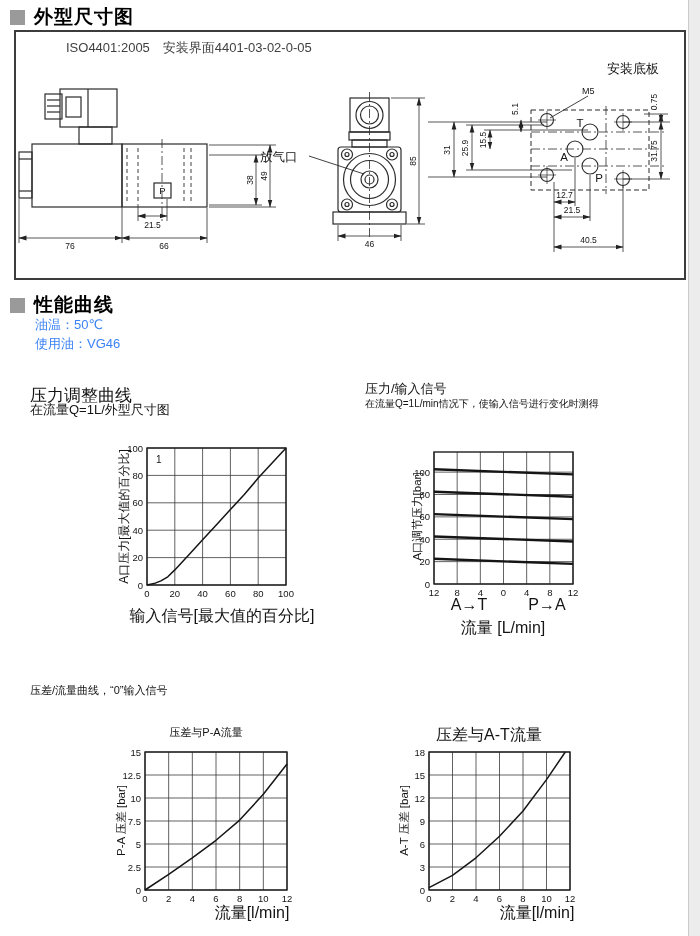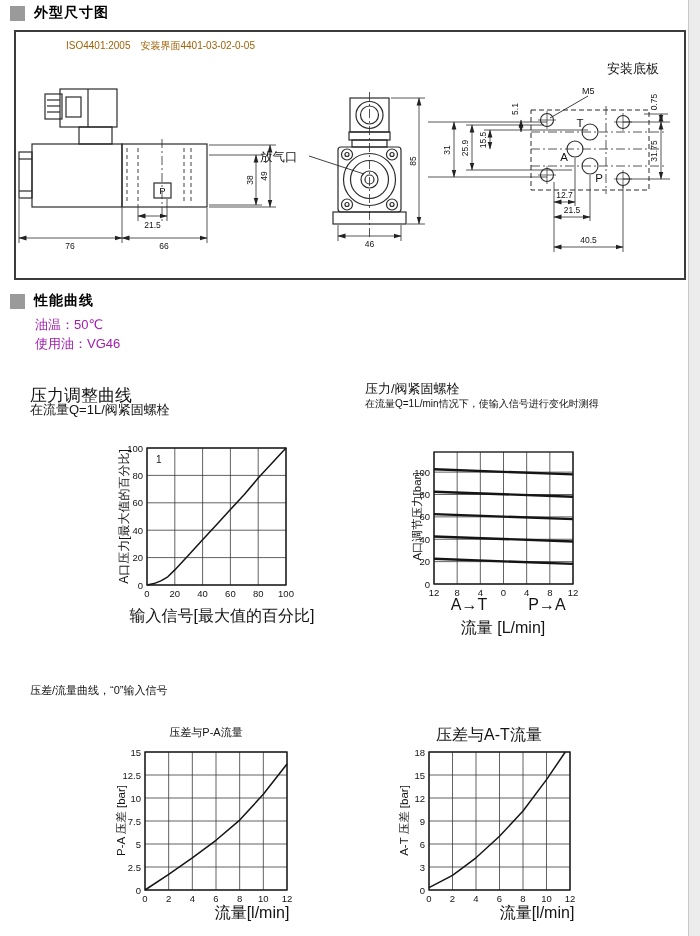--- a/index.html
+++ b/index.html
@@ -1,29 +1,29 @@
 <!DOCTYPE html>
 <html><head>
 <meta charset="utf-8">
 <style>
   html,body{margin:0;padding:0}
   body{width:700px;height:936px;background:#fff;position:relative;overflow:hidden;
        font-family:"Liberation Sans","DejaVu Sans",sans-serif;color:#111;}
   .abs{position:absolute}
   .sec-head{position:absolute;display:flex;align-items:center;gap:9px}
   .sq{width:15px;height:15px;background:#9a9a9a}
-  .sec-title{font-size:14px;font-weight:bold;letter-spacing:1px;color:#000}
+  .sec-title{font-size:19px;font-weight:bold;letter-spacing:1px;color:#000}
   .dim-box{position:absolute;left:14px;top:30px;width:672px;height:250px;
            border:2px solid #3c3c3c;box-sizing:border-box}
-  .spec{position:absolute;left:50px;top:6px;font-size:10px;line-height:1.55;color:#a16207}
+  .spec{position:absolute;left:50px;top:6px;font-size:13px;line-height:1.55;color:#404040}
   .lbl{position:absolute;font-size:16px;white-space:nowrap;color:#141414}
   .lbl.small{font-size:16px}
   .center{text-align:center}
   .rot{transform:rotate(-90deg)}
-  .cond{position:absolute;font-size:13px;color:#a21caf;line-height:1.5}
+  .cond{position:absolute;font-size:13px;color:#3b82f6;line-height:1.5}
   svg{display:block}
   svg text{font-family:"Liberation Sans","DejaVu Sans",sans-serif;fill:#141414}
   .edge{position:absolute;right:0;top:0;width:11px;height:936px;background:#ececec;
         border-left:1px solid #c9c9c9}
 </style>
 </head>
 <body>
 
 <div class="sec-head" style="left:10px;top:4px">
   <span class="sq"></span>
@@ -194,22 +194,22 @@
 
 <div class="sec-head" style="left:10px;top:292px">
   <span class="sq"></span>
   <span class="sec-title">性能曲线</span>
 </div>
 
 <div class="cond" style="left:35px;top:315px">油温：50℃</div>
 <div class="cond" style="left:35px;top:334px">使用油：VG46</div>
 
 <div class="lbl" style="left:30px;top:384px;font-size:17px">压力调整曲线</div>
-<div class="lbl" style="left:30px;top:401px;font-size:13px">在流量Q=1L/阀紧固螺栓</div>
-<div class="lbl" style="left:365px;top:380px;font-size:13px">压力/阀紧固螺栓</div>
+<div class="lbl" style="left:30px;top:401px;font-size:13px">在流量Q=1L/外型尺寸图</div>
+<div class="lbl" style="left:365px;top:380px;font-size:13px">压力/输入信号</div>
 <div class="lbl" style="left:365px;top:397px;font-size:10px">在流量Q=1L/min情况下，使输入信号进行变化时测得</div>
 
 <div class="abs" style="left:105px;top:437px">
   <svg id="csvg0" width="200" height="165" viewBox="0 0 200 165">
       <line x1="42" y1="11" x2="42" y2="148" stroke="#3a3a3a" stroke-width="0.8"></line>
       <line x1="69.8" y1="11" x2="69.8" y2="148" stroke="#3a3a3a" stroke-width="0.8"></line>
       <line x1="97.6" y1="11" x2="97.6" y2="148" stroke="#3a3a3a" stroke-width="0.8"></line>
       <line x1="125.39999999999999" y1="11" x2="125.39999999999999" y2="148" stroke="#3a3a3a" stroke-width="0.8"></line>
       <line x1="153.2" y1="11" x2="153.2" y2="148" stroke="#3a3a3a" stroke-width="0.8"></line>
       <line x1="181" y1="11" x2="181" y2="148" stroke="#3a3a3a" stroke-width="0.8"></line>

